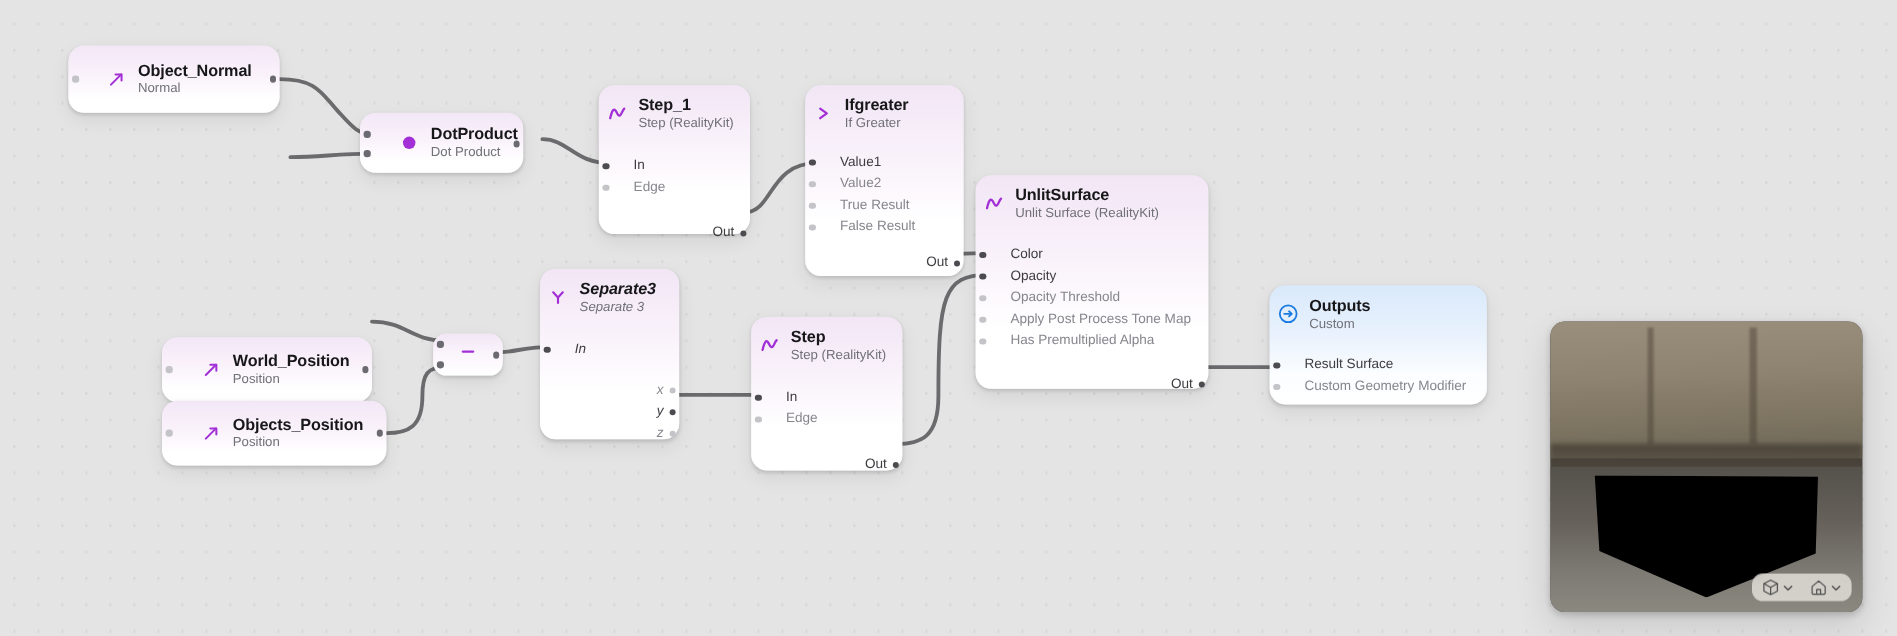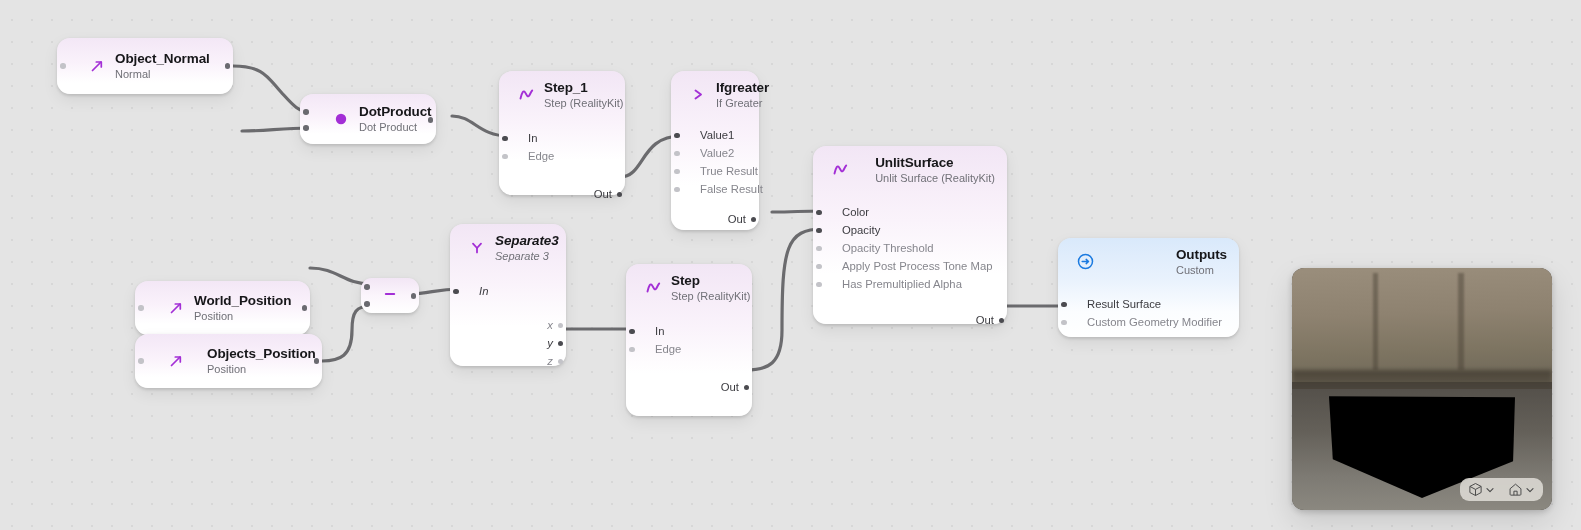--- a/index.html
+++ b/index.html
@@ -26,21 +26,21 @@
     position:absolute;
     border-radius:13px;
     background:
       linear-gradient(180deg, #f2e6f5 0%, #faf3fb 42%, #ffffff 72%, #ffffff 100%);
     box-shadow:0 1.5px 3px rgba(0,0,0,0.13), 0 6px 16px rgba(0,0,0,0.07);
     overflow:visible;
   }
   .node.blue {
     background:linear-gradient(180deg, #d9e9fb 0%, #e9f2fd 42%, #fbfdff 74%, #ffffff 100%);
   }
-  .node-head { display:flex; align-items:center; padding:9px 12px 6px 16px;justify-content:space-between; }
+  .node-head { display:flex; align-items:center; padding:9px 12px 6px 4px; }
   .node-ico { width:22px; height:22px; flex:none; margin-right:7px; display:flex; align-items:center; justify-content:center; }
   .node-titles { display:flex; flex-direction:column; line-height:1.12; }
   .node-title { font-size:13.5px; font-weight:700; color:#17171a; letter-spacing:-0.1px; white-space:nowrap; }
   .node-sub { font-size:11px; color:#707077; white-space:nowrap; margin-top:2px; }
 
   .ports { padding:4px 0 9px 0; }
   .port { display:flex; align-items:center; height:18px; font-size:11.3px; color:#3c3c41; position:relative; }
   .port.in { padding-left:29px; }
   .port.out { justify-content:flex-end; padding-right:13px; }
   .pdot {
@@ -188,21 +188,21 @@
         <span class="pdot dim"></span>
         <span class="lbl">Edge</span>
       </div>
       <div class="port out" style="margin-top:20px;">
         <span class="lbl">Out</span>
         <span class="pdot"></span>
       </div>
     </div>
   </div>
 
-  <div class="node" style="left:671px;top:71px;width:88px;height:159px;">
+  <div class="node" style="left:671px;top:71px;width:132px;height:159px;">
     <div class="node-head">
       <span class="node-ico">
         <svg width="15" height="15" viewBox="0 0 15 15">
           <path d="M4.5 3.5 L10 7.5 L4.5 11.5" stroke="#a32fd6" stroke-width="1.9" fill="none" stroke-linecap="round" stroke-linejoin="round"></path>
         </svg>
       </span>
       <span class="node-titles">
         <span class="node-title">Ifgreater</span>
         <span class="node-sub">If Greater</span>
       </span>
@@ -239,21 +239,21 @@
         <path d="M12.3 4 L12.3 9 M12.3 4 L7.3 4" stroke="#a32fd6" stroke-width="1.7" stroke-linecap="round" fill="none"></path>
       </svg>
     </span>
     <span class="node-titles">
       <span class="node-title">World_Position</span>
       <span class="node-sub">Position</span>
     </span>
     <span class="edgedot on" style="right:3px;top:24px;"></span>
   </div>
 
-  <div class="ionode" style="left:135px;top:334px;width:187px;height:54px;padding-left:30px;gap:13px;">
+  <div class="ionode" style="left:135px;top:334px;width:187px;height:54px;padding-left:30px;">
     <span class="edgedot" style="left:3px;top:24px;"></span>
     <span class="node-ico">
       <svg width="16" height="16" viewBox="0 0 16 16">
         <path d="M3.5 12.5 L12 4" stroke="#a32fd6" stroke-width="1.7" stroke-linecap="round"></path>
         <path d="M12.3 4 L12.3 9 M12.3 4 L7.3 4" stroke="#a32fd6" stroke-width="1.7" stroke-linecap="round" fill="none"></path>
       </svg>
     </span>
     <span class="node-titles">
       <span class="node-title">Objects_Position</span>
       <span class="node-sub">Position</span>
@@ -298,21 +298,21 @@
         <span class="lbl">y</span>
         <span class="pdot"></span>
       </div>
       <div class="port out dim">
         <span class="lbl">z</span>
         <span class="pdot dim"></span>
       </div>
     </div>
   </div>
 
-  <div class="node" style="left:626px;top:264px;width:126px;height:152px;">
+  <div class="node" style="left:626px;top:264px;width:126px;height:128px;">
     <div class="node-head">
       <span class="node-ico">
         <svg width="17" height="17" viewBox="0 0 17 17">
           <path d="M2.5 12.5 C4 6 5.5 4 7 6.2 C8.3 8.2 9.2 11 10.6 10.2 C12 9.4 12.6 6 14.2 4.5" stroke="#a32fd6" stroke-width="1.9" fill="none" stroke-linecap="round"></path>
         </svg>
       </span>
       <span class="node-titles">
         <span class="node-title">Step</span>
         <span class="node-sub">Step (RealityKit)</span>
       </span>

